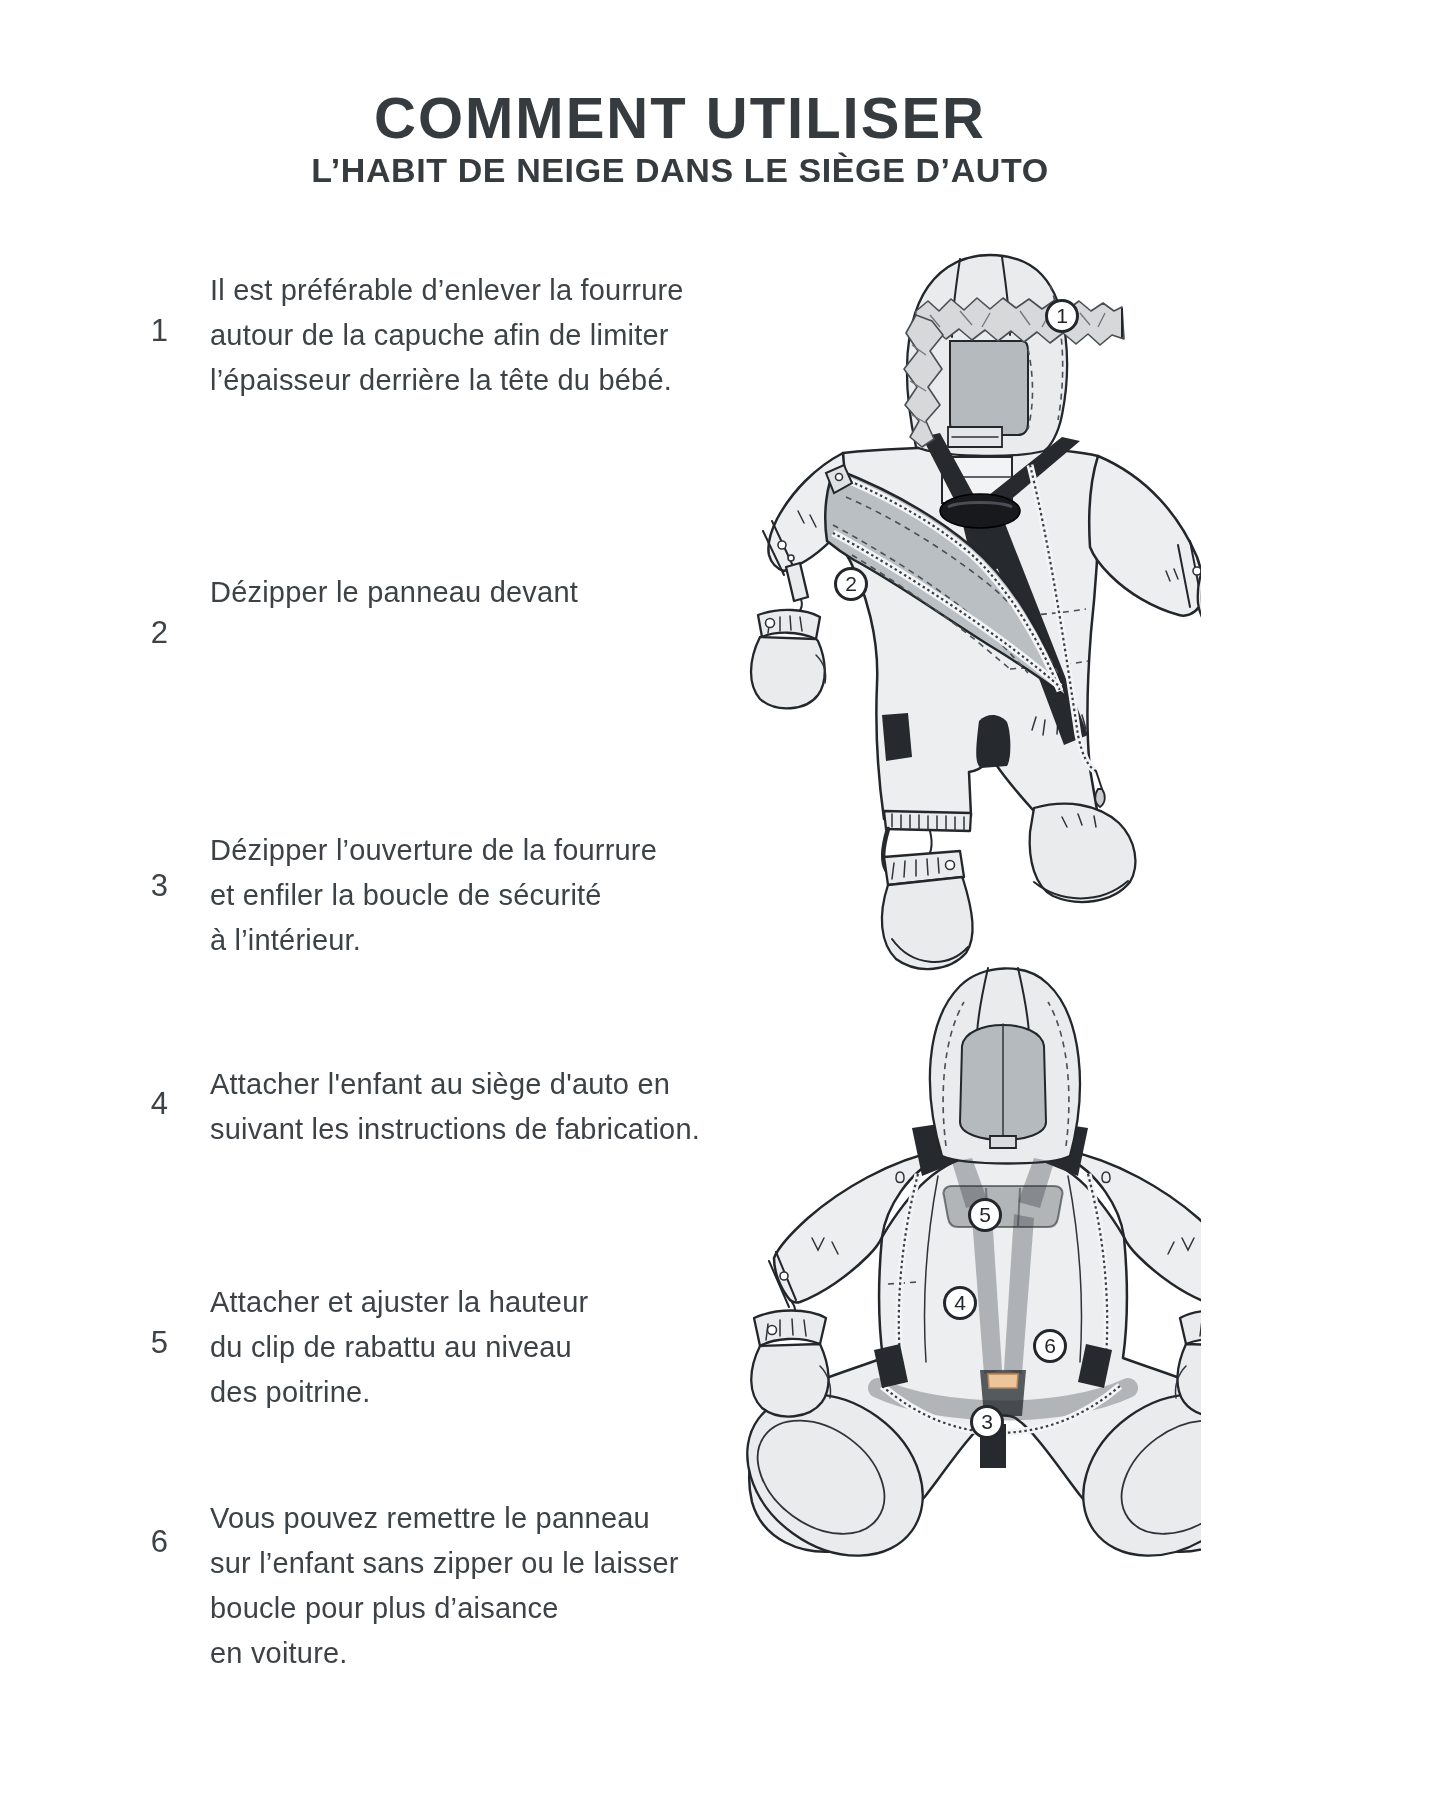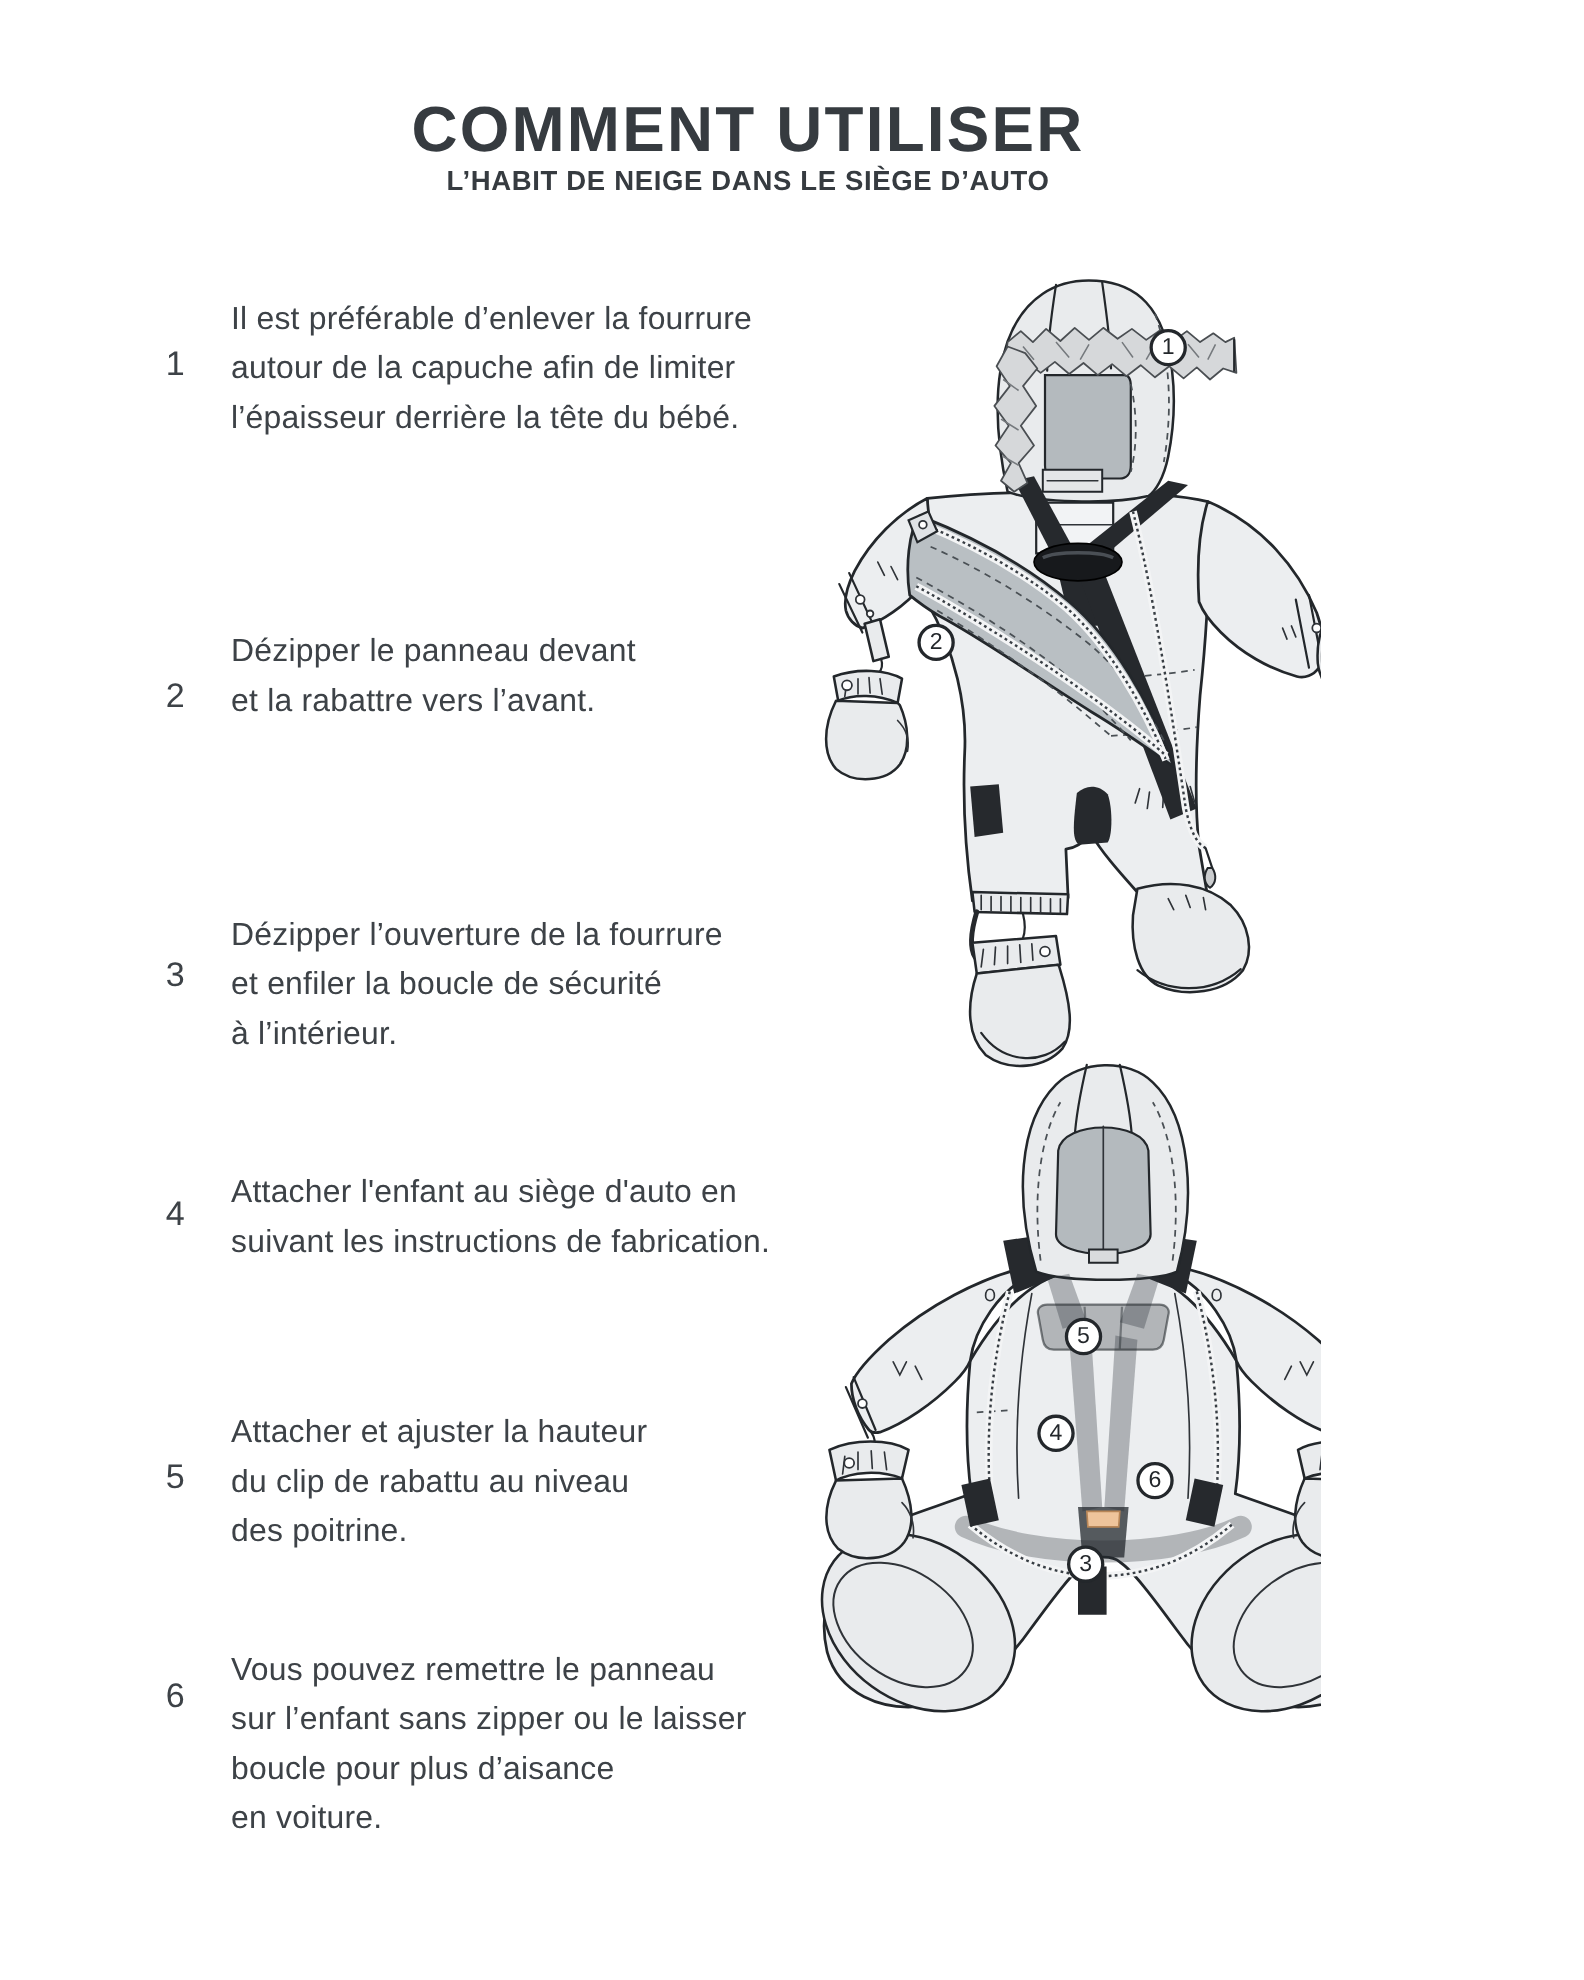--- a/index.html
+++ b/index.html
@@ -9,21 +9,21 @@
     font-family:"Liberation Sans", sans-serif;
     color:#3d4247;
   }
   
   .heading { position:absolute; left:0; top:88px; width:1360px; text-align:center; }
   .title {
     font-size:58px; font-weight:700; letter-spacing:2px;
     color:#363b40; line-height:60px;
   }
   .subtitle {
-    font-size:25px; font-weight:700; letter-spacing:0.6px;
+    font-size:34px; font-weight:700; letter-spacing:0.6px;
     color:#363b40; margin-top:3px;
   }
   
   .step { position:absolute; left:120px; width:640px; }
   .step-num {
     position:absolute; left:0; width:48px; text-align:right;
     font-size:31px; color:#3d4247;
   }
   .step-text { margin-left:90px; }
   .step-line { font-size:29px; line-height:45px; letter-spacing:0.2px; white-space:nowrap; }
@@ -76,21 +76,20 @@
     <div class="step-text">
       <div class="step-line">Il est préférable d’enlever la fourrure</div>
       <div class="step-line">autour de la capuche afin de limiter</div>
       <div class="step-line">l’épaisseur derrière la tête du bébé.</div>
     </div>
   </div>
   <div class="step" id="step2">
     <div class="step-num">2</div>
     <div class="step-text">
       <div class="step-line">Dézipper le panneau devant</div>
-      <div class="step-line">et la rabattre vers l’avant.</div>
     </div>
   </div>
   <div class="step" id="step3">
     <div class="step-num">3</div>
     <div class="step-text">
       <div class="step-line">Dézipper l’ouverture de la fourrure</div>
       <div class="step-line">et enfiler la boucle de sécurité</div>
       <div class="step-line">à l’intérieur.</div>
     </div>
   </div>

